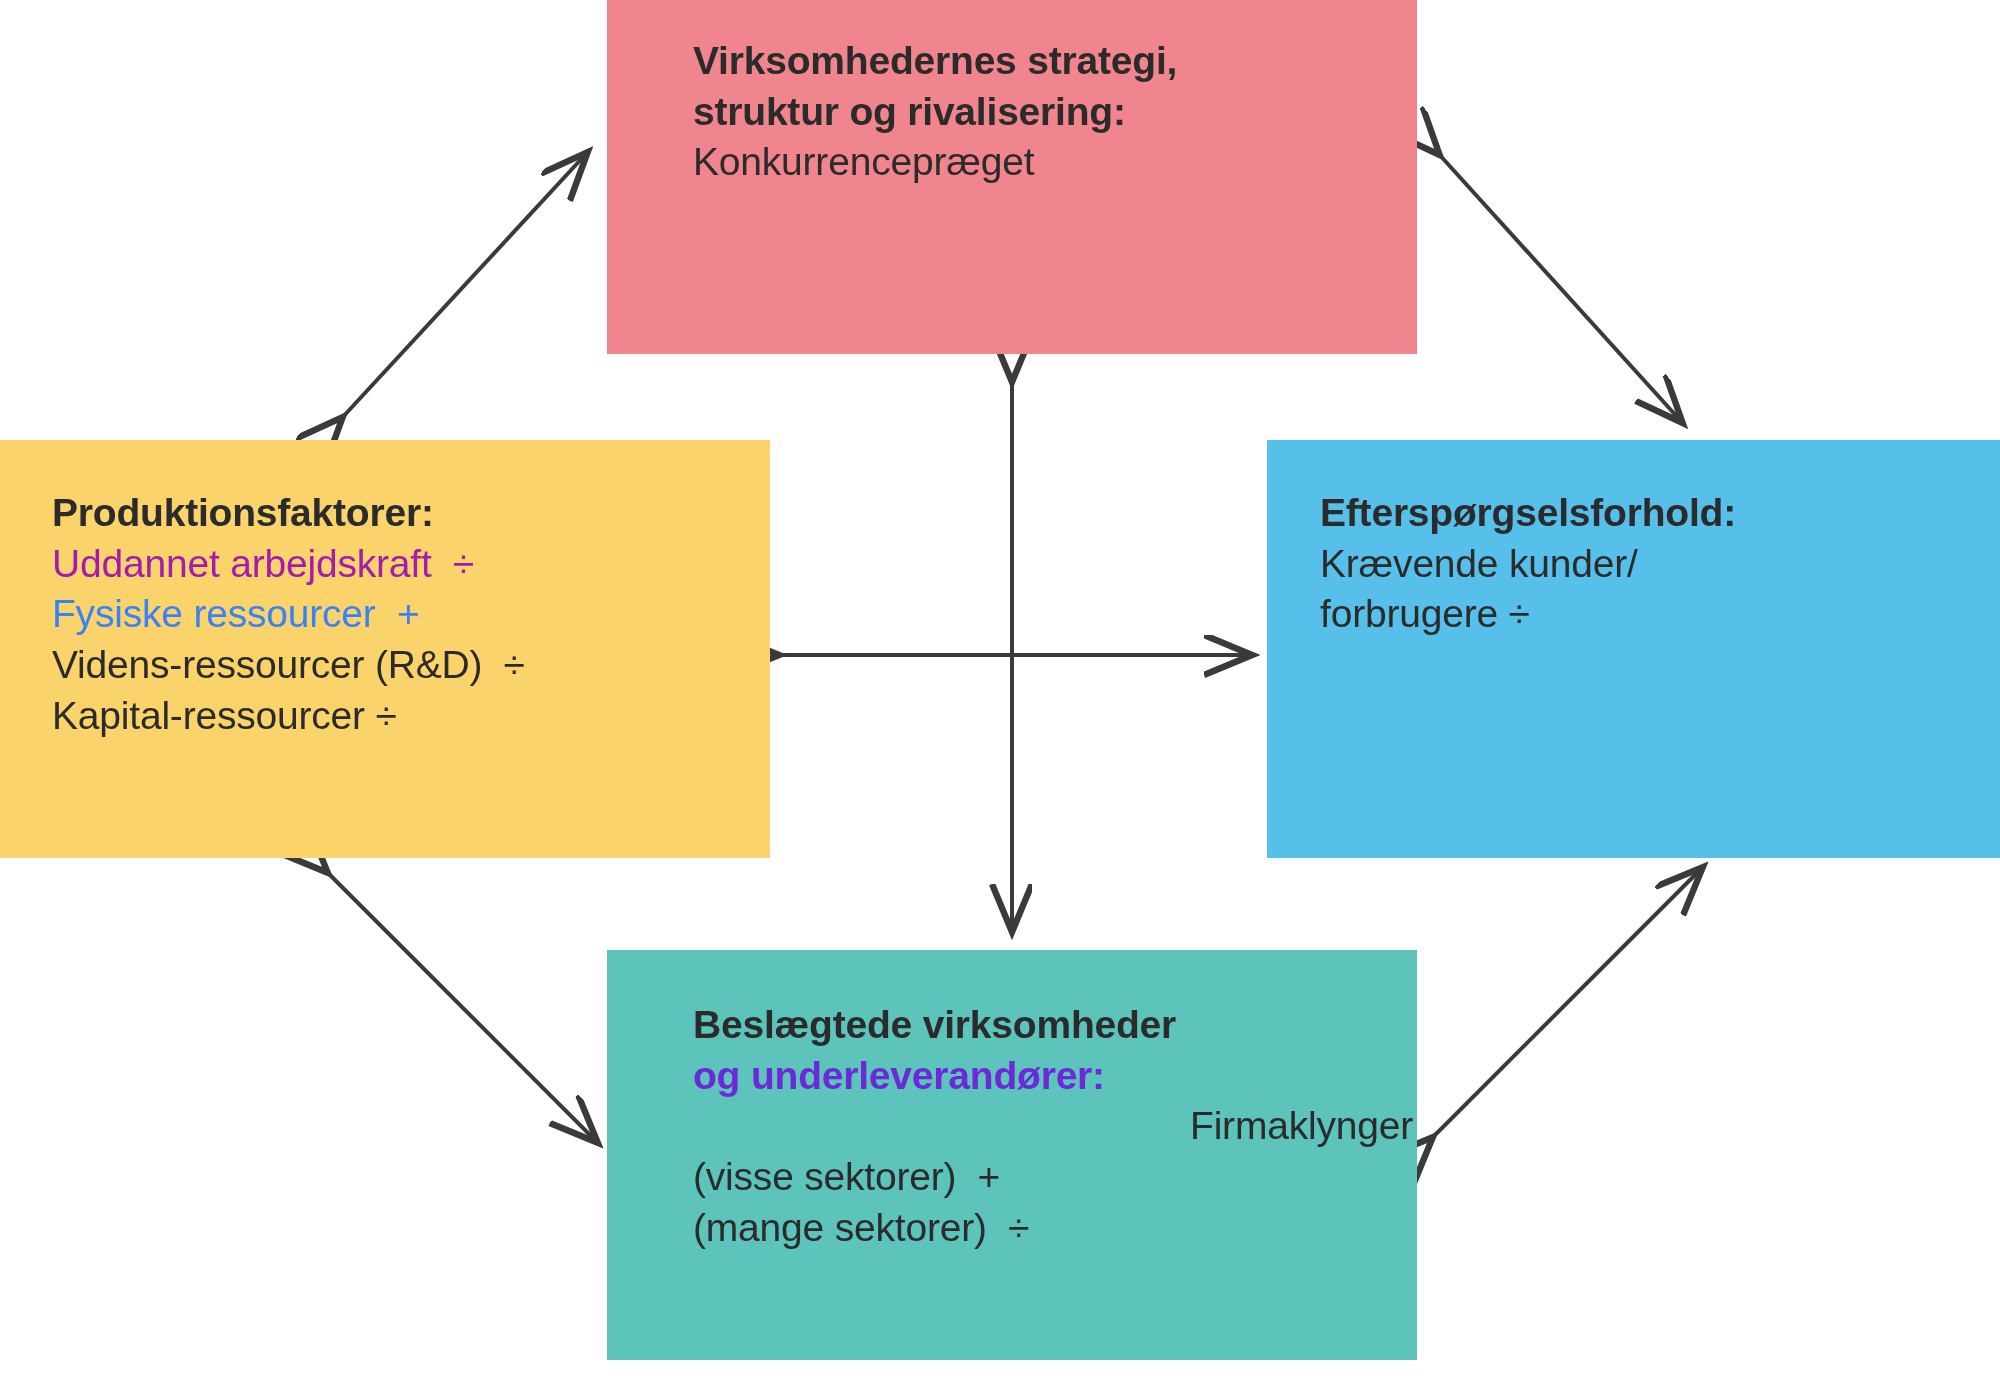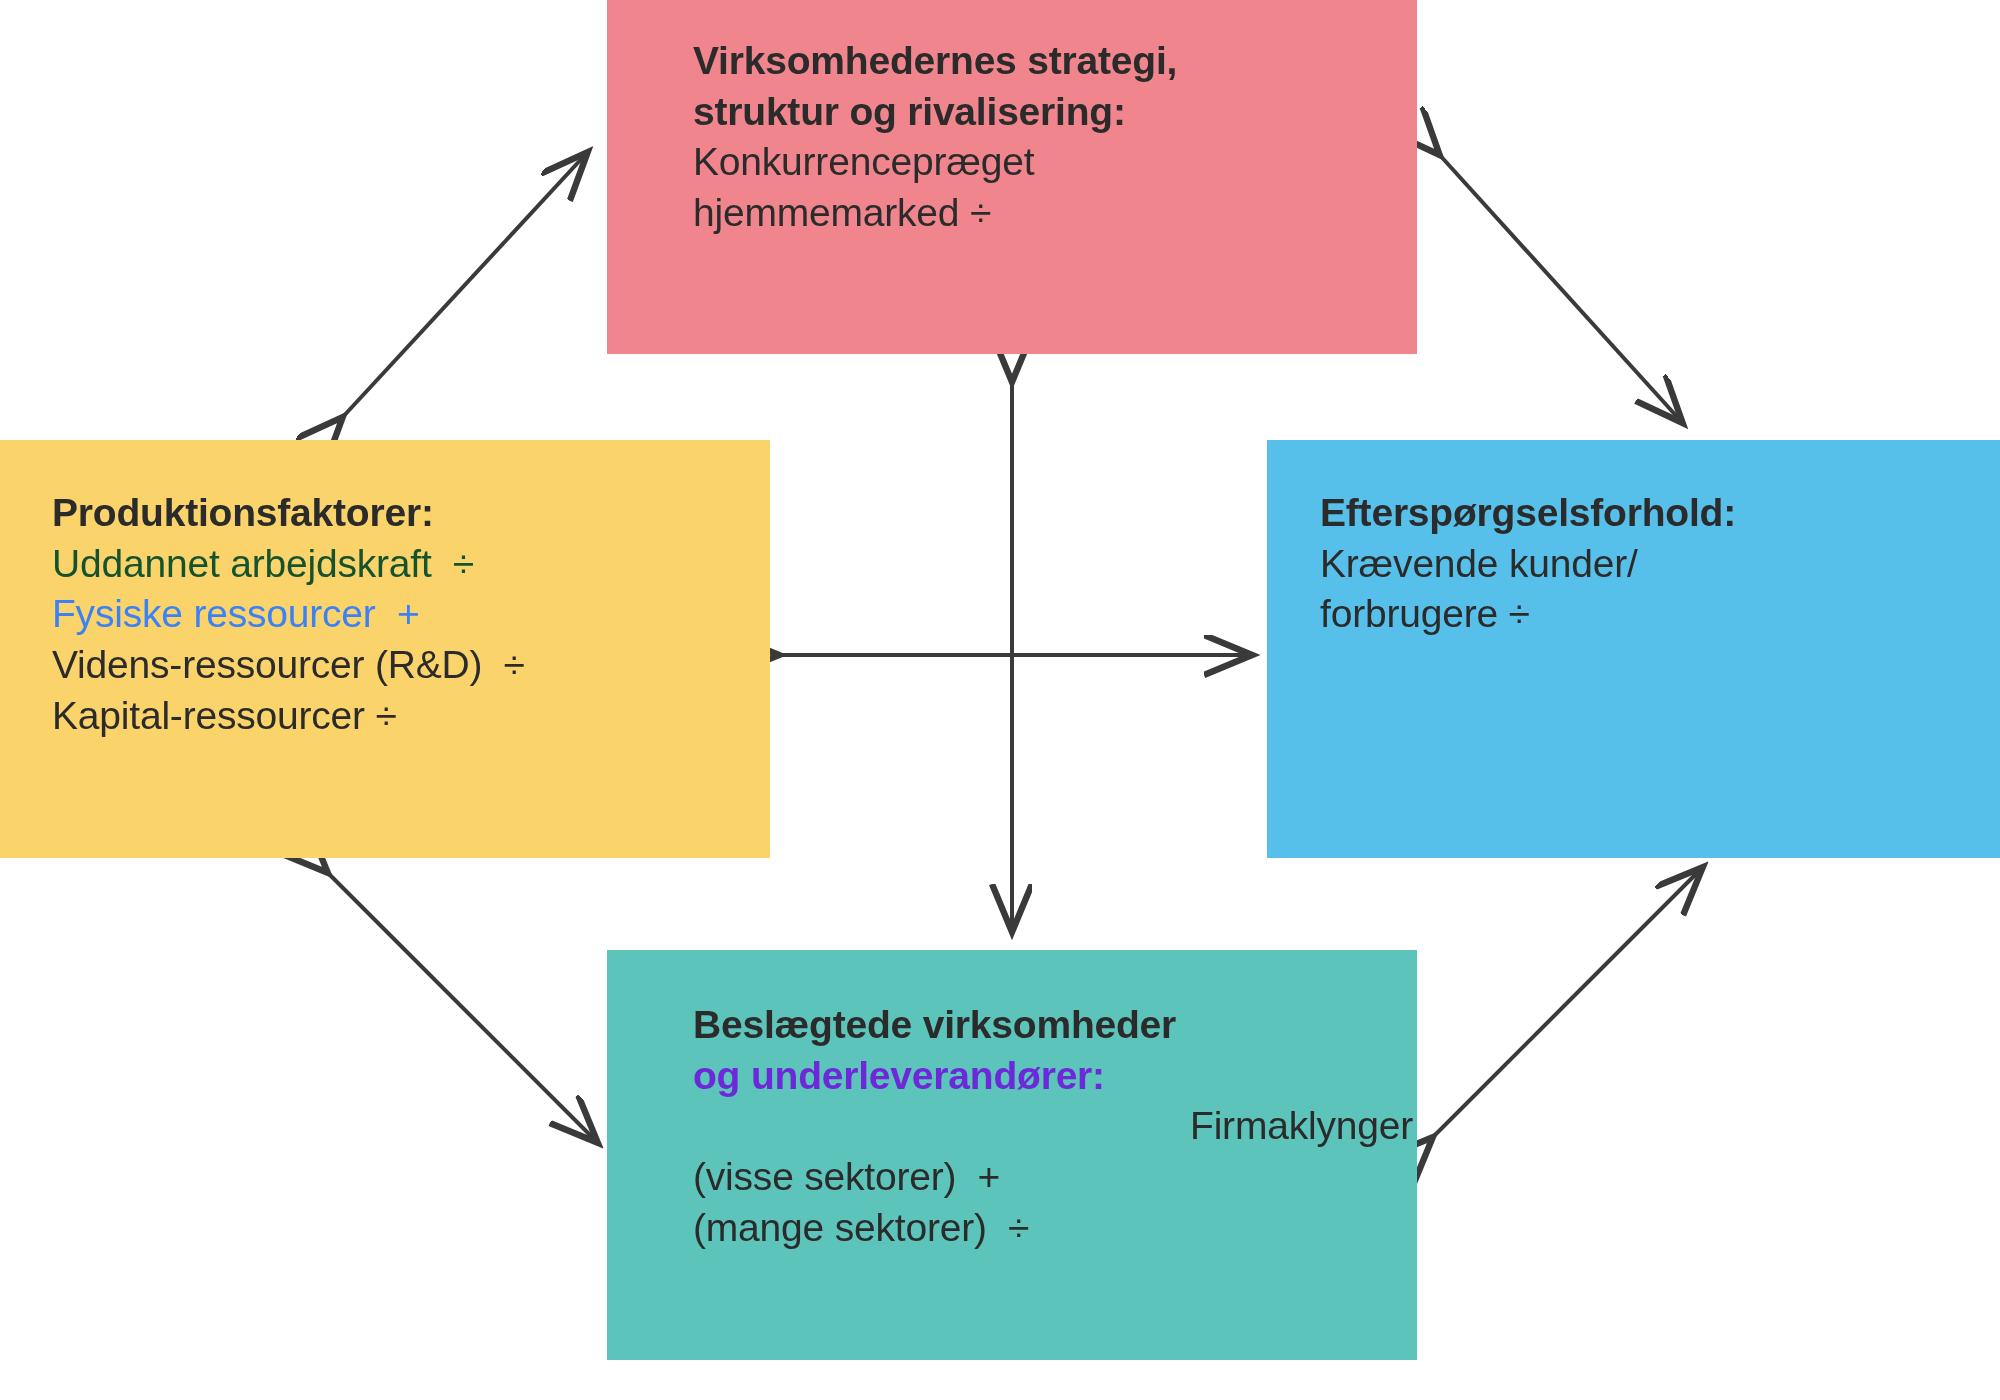--- a/index.html
+++ b/index.html
@@ -124,27 +124,26 @@
     <g>
       <line x1="775" y1="655" x2="1248" y2="655" stroke="#3a3a3a" stroke-width="4" marker-start="url(#ah)" marker-end="url(#ah)"></line>
     </g>
   </svg>
 
   <div class="node" id="node-strategy" style="background: rgb(240, 133, 141);"></div>
   <div class="node-text" id="text-strategy">
     <span class="line bold" style="color: rgb(43, 43, 43);">Virksomhedernes strategi,</span>
     <span class="line bold" style="color: rgb(43, 43, 43);">struktur og rivalisering:</span>
     <span class="line" style="color: rgb(43, 43, 43);">Konkurrencepræget</span>
-    <span class="line" style="color: rgb(43, 43, 43);">hjemmemarked ÷</span>
   </div>
 
   <div class="node" id="node-factors" style="background: rgb(251, 211, 107);"></div>
   <div class="node-text" id="text-factors">
     <span class="line bold" style="color: rgb(43, 43, 43);">Produktionsfaktorer:</span>
-    <span class="line" style="color: #14532d;">Uddannet arbejdskraft  ÷</span>
+    <span class="line" style="color: #a21caf;">Uddannet arbejdskraft  ÷</span>
     <span class="line" style="color: #3b82f6;">Fysiske ressourcer  +</span>
     <span class="line" style="color: rgb(43, 43, 43);">Videns-ressourcer (R&amp;D)  ÷</span>
     <span class="line" style="color: rgb(43, 43, 43);">Kapital-ressourcer ÷</span>
   </div>
 
   <div class="node" id="node-demand" style="background: rgb(87, 192, 234);"></div>
   <div class="node-text" id="text-demand">
     <span class="line bold" style="color: rgb(43, 43, 43);">Efterspørgselsforhold:</span>
     <span class="line" style="color: rgb(43, 43, 43);">Krævende kunder/</span>
     <span class="line" style="color: rgb(43, 43, 43);">forbrugere ÷</span>

